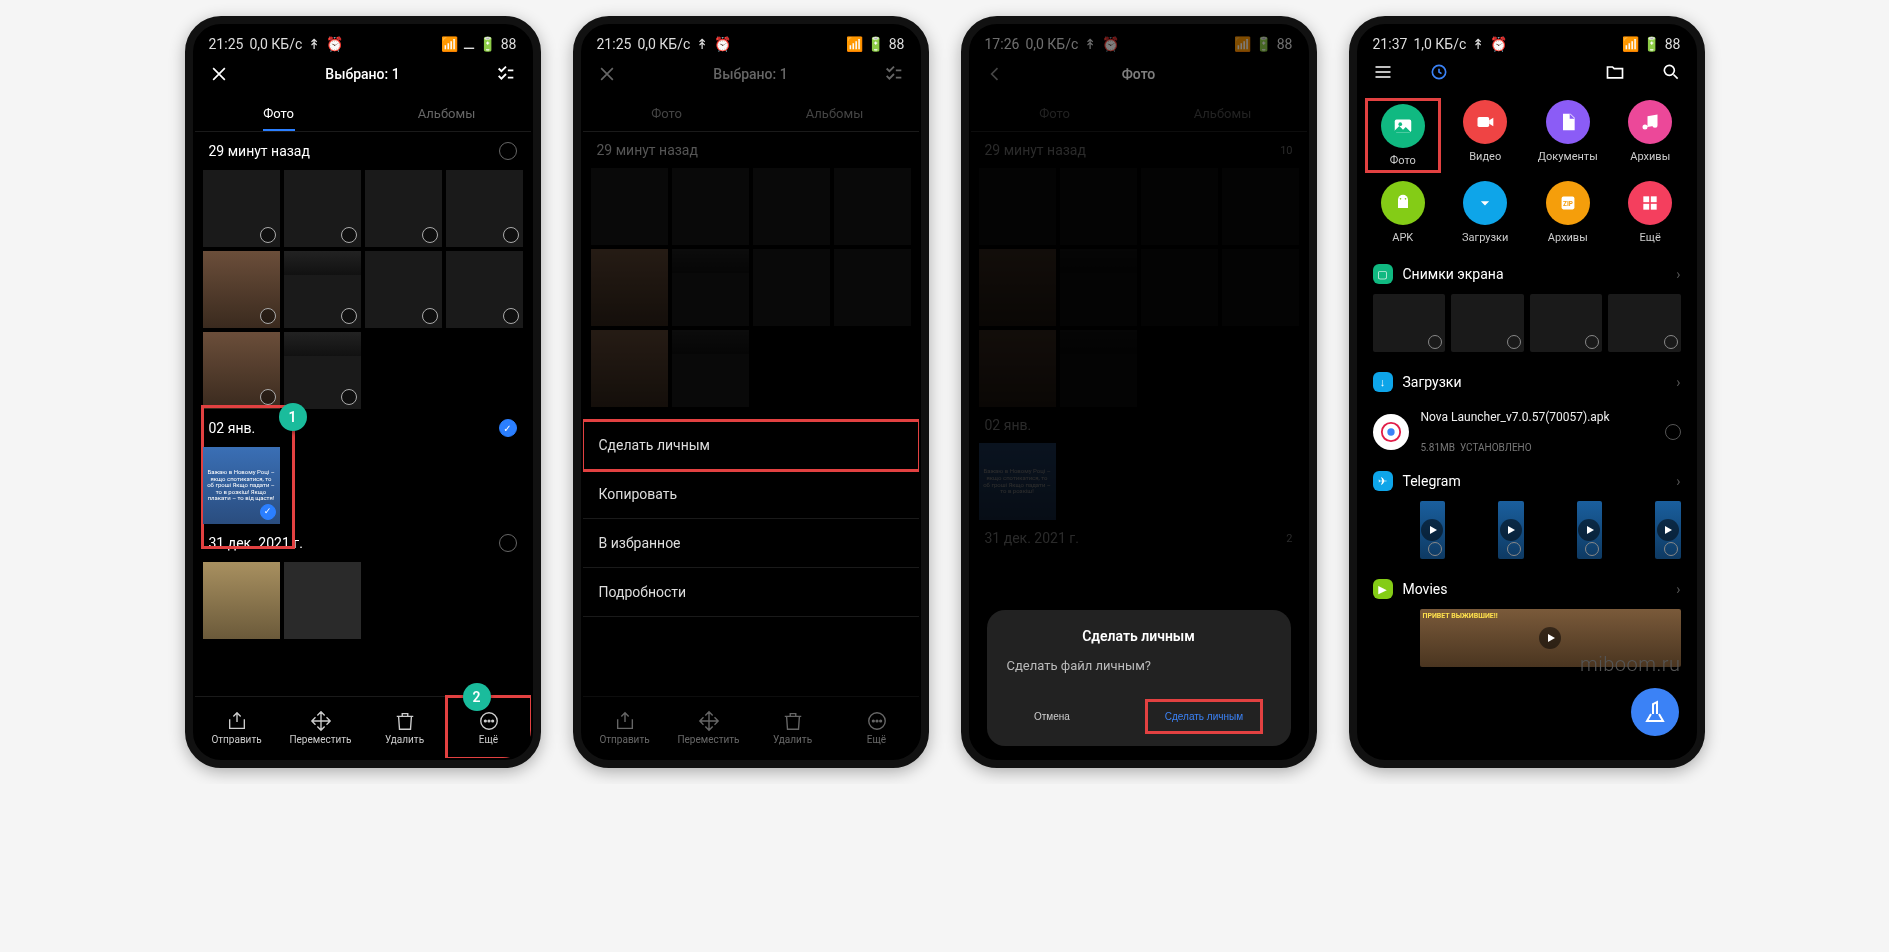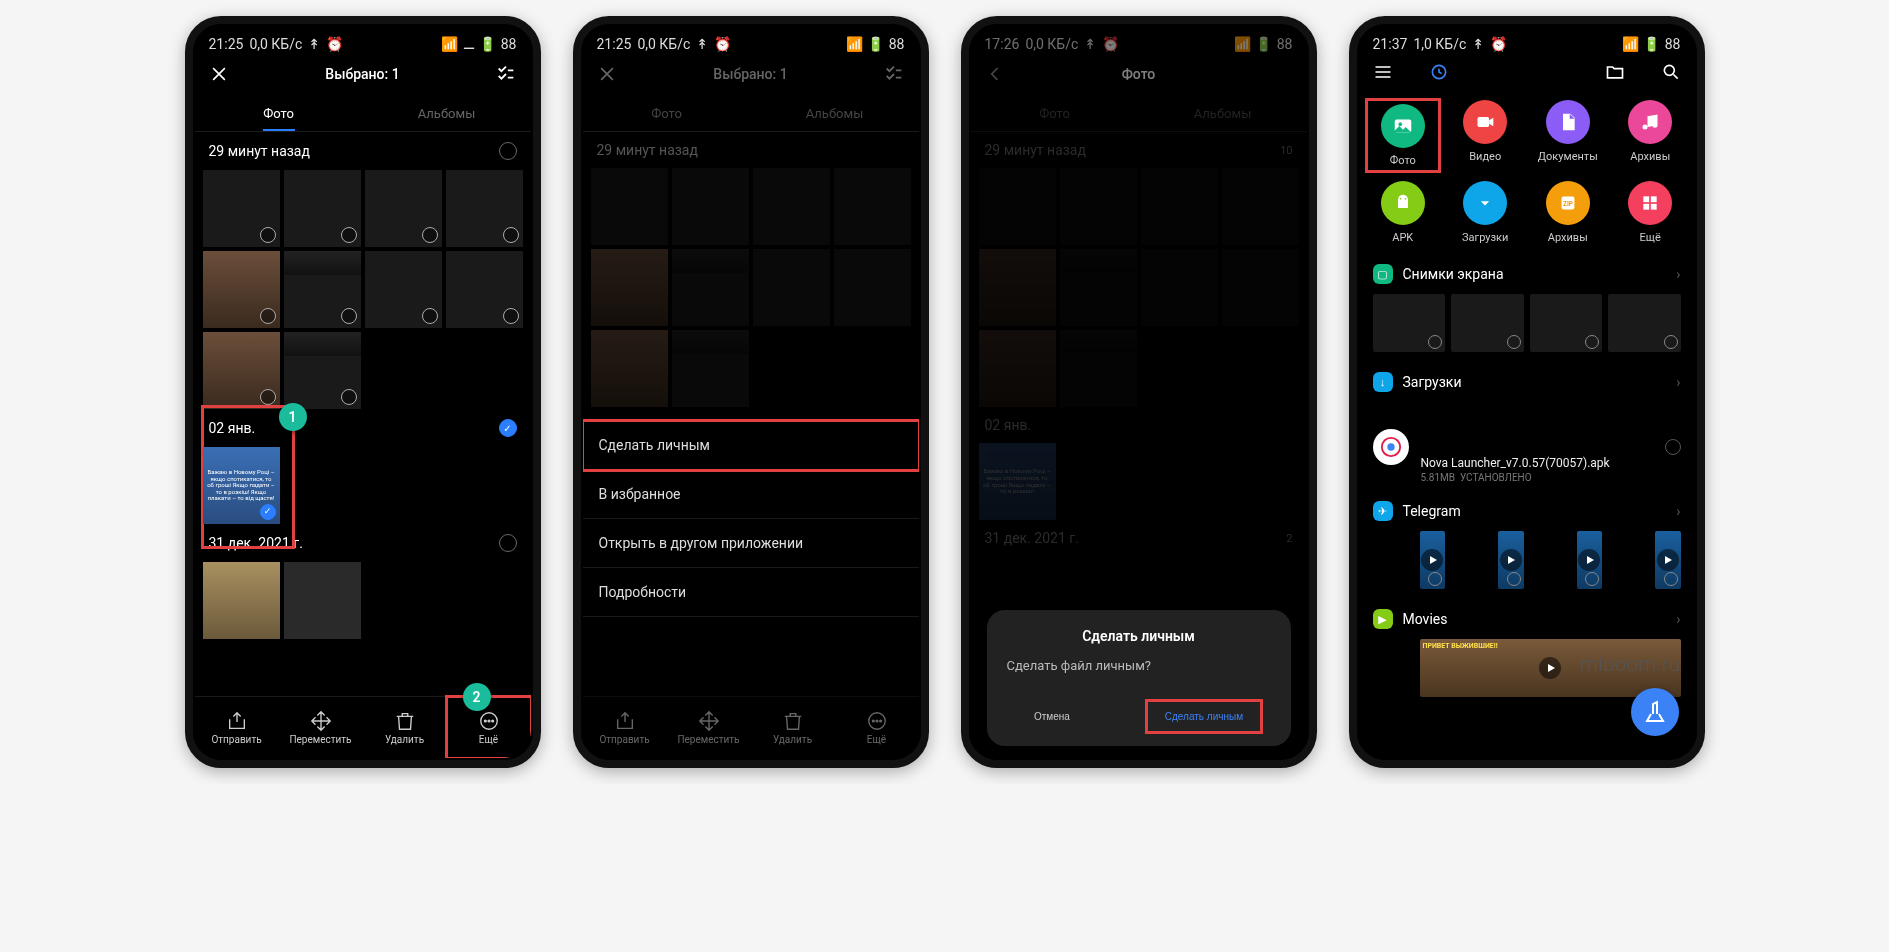--- a/index.html
+++ b/index.html
@@ -173,21 +173,21 @@
   padding:10px 14px; display:flex; align-items:center; gap:10px; font-size:14px;
 }
 .fm-badge { width:20px; height:20px; border-radius:6px; display:flex; align-items:center; justify-content:center; font-size:11px; }
 .fm-thumbs { display:flex; gap:6px; padding:0 14px 10px; }
 .fm-thumb { flex:1; height:58px; background:#1a1a1a; position:relative; border-radius:2px; }
 .fm-thumb .sel { position:absolute; bottom:3px; right:3px; width:14px; height:14px; border:1.5px solid #888; border-radius:50%; }
 .fm-file {
   display:flex; align-items:center; gap:12px; padding:8px 14px;
 }
 .fm-file-icon { width:36px; height:36px; border-radius:50%; background:#fff; display:flex; align-items:center; justify-content:center; }
-.fm-file-info { flex:1; display:flex; flex-direction:column; gap:2px;margin-top:46px; }
+.fm-file-info { flex:1; display:flex; flex-direction:column; gap:18px; }
 .fm-file-name { font-size:12px; color:#eee; }
 .fm-file-meta { font-size:10px; color:#777; }
 .fab {
   position:absolute; right:16px; bottom:22px;
   width:48px; height:48px; border-radius:50%;
   background:#3b82f6; display:flex; align-items:center; justify-content:center;
   box-shadow:0 4px 10px rgba(0,0,0,.5);
 }
 .watermark {
   position:absolute; right:14px; bottom:82px;
@@ -453,22 +453,22 @@
               <span style="background:#00bcd4"></span>
               <span style="background:#8bc34a"></span>
               <span style="background:#ffc107"></span>
               <span style="background:#e91e63"></span>
               <span style="background:#3f51b5"></span>
             </div>
           </div>
       </div>
       <div class="menu-list" style="margin:14px -8px 0">
         <div class="menu-item highlight-red"><span>Сделать личным</span></div>
+        <div class="menu-item"><span>Копировать</span></div>
         <div class="menu-item"><span>В избранное</span></div>
-        <div class="menu-item"><span>Открыть в другом приложении</span></div>
         <div class="menu-item"><span>Подробности</span></div>
       </div>
     </div>
     <div class="bottom-bar" style="opacity:.5">
       <div class="btm-item">
           <svg viewBox="0 0 24 24" stroke="#ccc" stroke-width="1.5" fill="none">
             <path d="M4 10V20h16V10M12 3v10M8 7l4-4 4 4"></path>
           </svg>
           <span>Отправить</span>
         </div>

